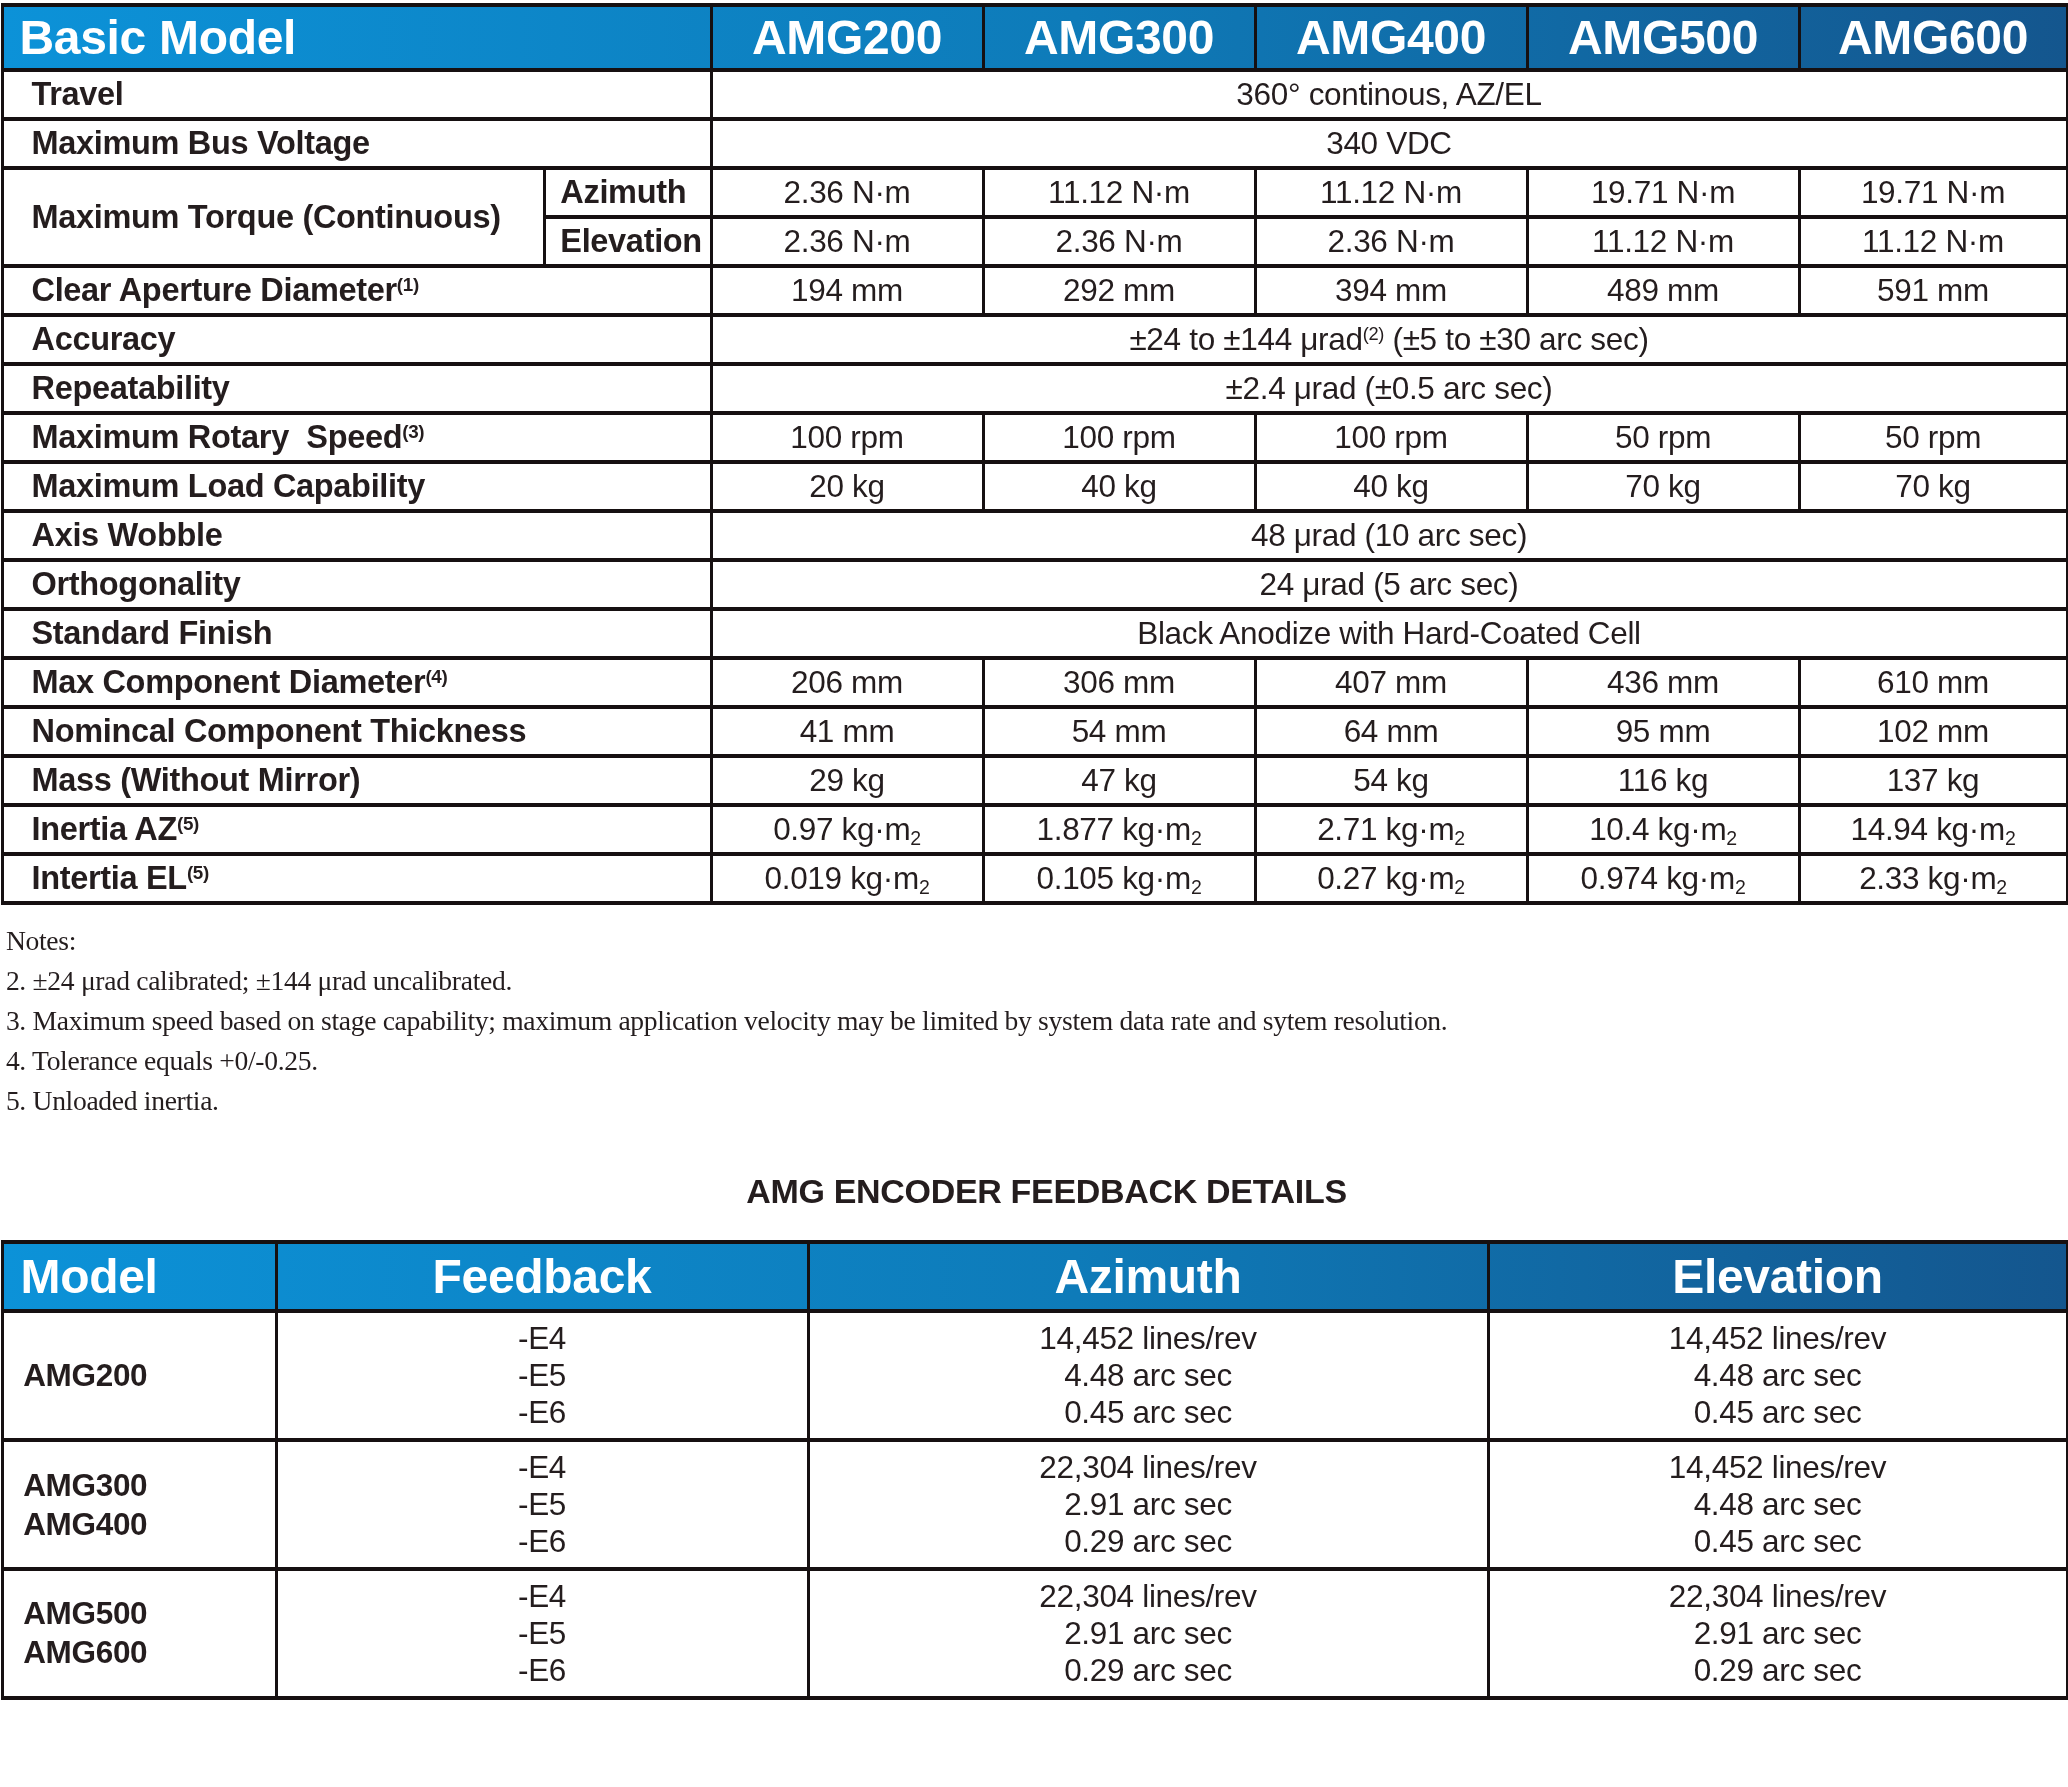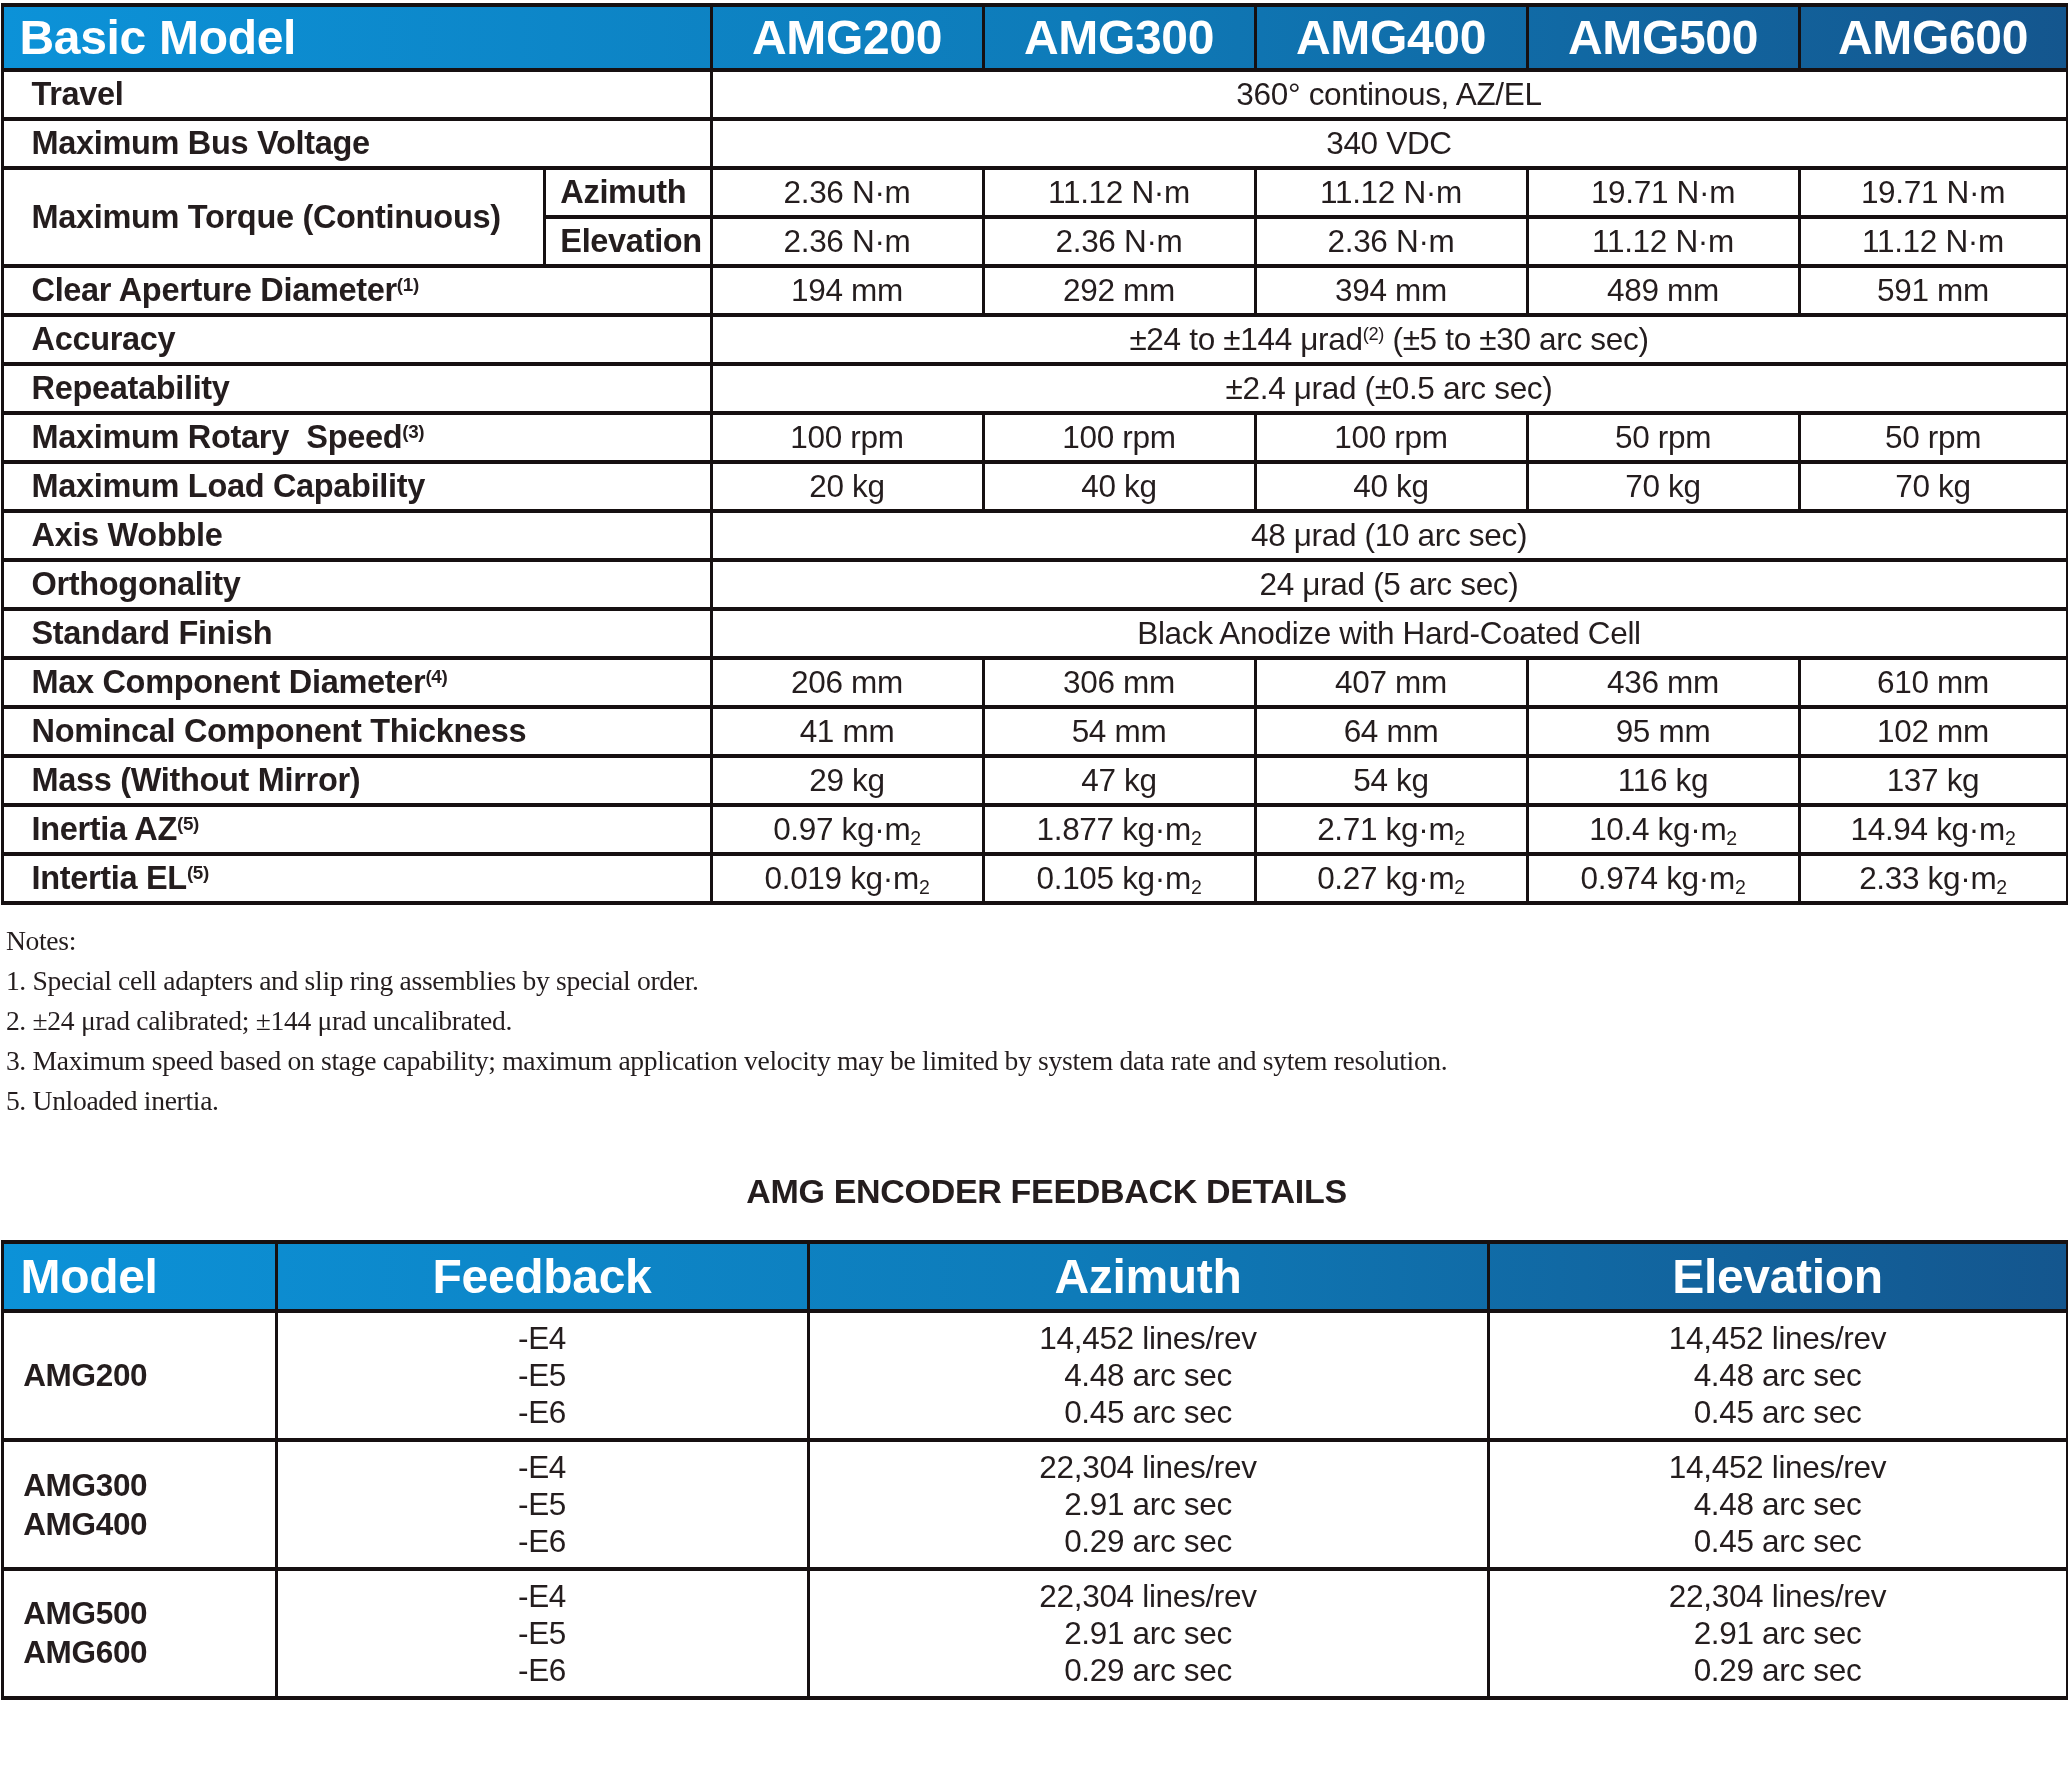--- a/index.html
+++ b/index.html
@@ -165,23 +165,23 @@
       <td class="val"><span>0.105 kg·m</span><sub class="b">2</sub></td>
       <td class="val"><span>0.27 kg·m</span><sub class="b">2</sub></td>
       <td class="val"><span>0.974 kg·m</span><sub class="b">2</sub></td>
       <td class="val"><span>2.33 kg·m</span><sub class="b">2</sub></td>
     </tr>
   </tbody>
 </table>
 
 <div class="notes">
   <div>Notes:</div>
-  <div>1. Special cell adapters and slip ring assemblies by special order.</div>
   <div>2. ±24 μrad calibrated; ±144 μrad uncalibrated.</div>
   <div>3. Maximum speed based on stage capability; maximum application velocity may be limited by system data rate and sytem resolution.</div>
+  <div>4. Tolerance equals +0/-0.25.</div>
   <div>5. Unloaded inertia.</div>
 </div>
 
 <div class="t2-title">AMG ENCODER FEEDBACK DETAILS</div>
 
 <table class="t2">
   <colgroup>
     <col style="width:274px">
       <col style="width:532px">
       <col style="width:680px">

